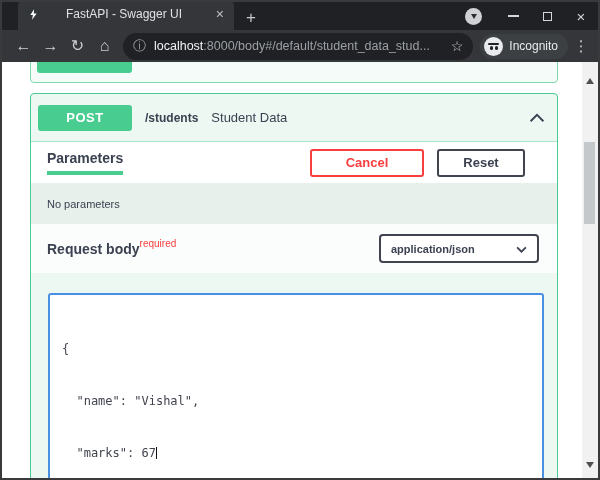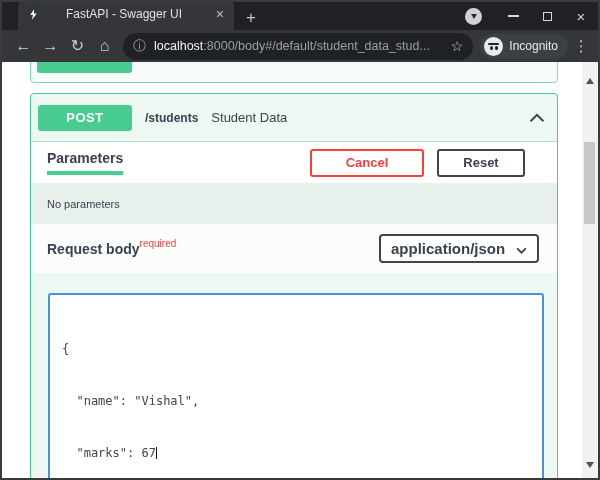--- a/index.html
+++ b/index.html
@@ -71,21 +71,21 @@
   .btn-reset  { width:88px; border:2px solid #41444e; color:#3b4151; }
 
   .noparams { height:41px; background:#e8f0eb; display:flex; align-items:center;
               padding-left:16px; font-size:11px; color:#3b4151; }
 
   .rb-header { height:49px; background:#fbfdfc; display:flex; align-items:center; padding:0 18px 0 16px; }
   .rb-title { font-size:14px; font-weight:bold; color:#3b4151; }
   .rb-req { font-size:10px; color:#f93e3e; position:relative; top:-5px; }
   .mt-select { margin-left:auto; width:160px; height:29px; border:2px solid #41444e; border-radius:4px;
                background:#fff; display:flex; align-items:center; justify-content:space-between;
-               padding:0 10px; font-size:15px; font-weight:bold; color:#3b4151; }
+               padding:0 10px; font-size:11px; font-weight:bold; color:#3b4151; }
 
   .body-wrap { padding:20px 13px 0 17px; }
   .editor { border:2px solid #4a90e2; border-radius:3px; background:#fff; height:320px;
             padding:11px 12px; font-family:"DejaVu Sans Mono", monospace; font-size:12px;
             line-height:1.45; color:#41444e; white-space:pre; }
   .caret { display:inline-block; width:1px; height:12px; background:#111; vertical-align:-2px; }
 
   
   .scrollbar { position:absolute; top:0; right:0; bottom:0; width:16px; background:#f1f1f1; }
   .sb-up, .sb-down { position:absolute; left:0; width:16px; height:14px; display:flex; align-items:center; justify-content:center; }

